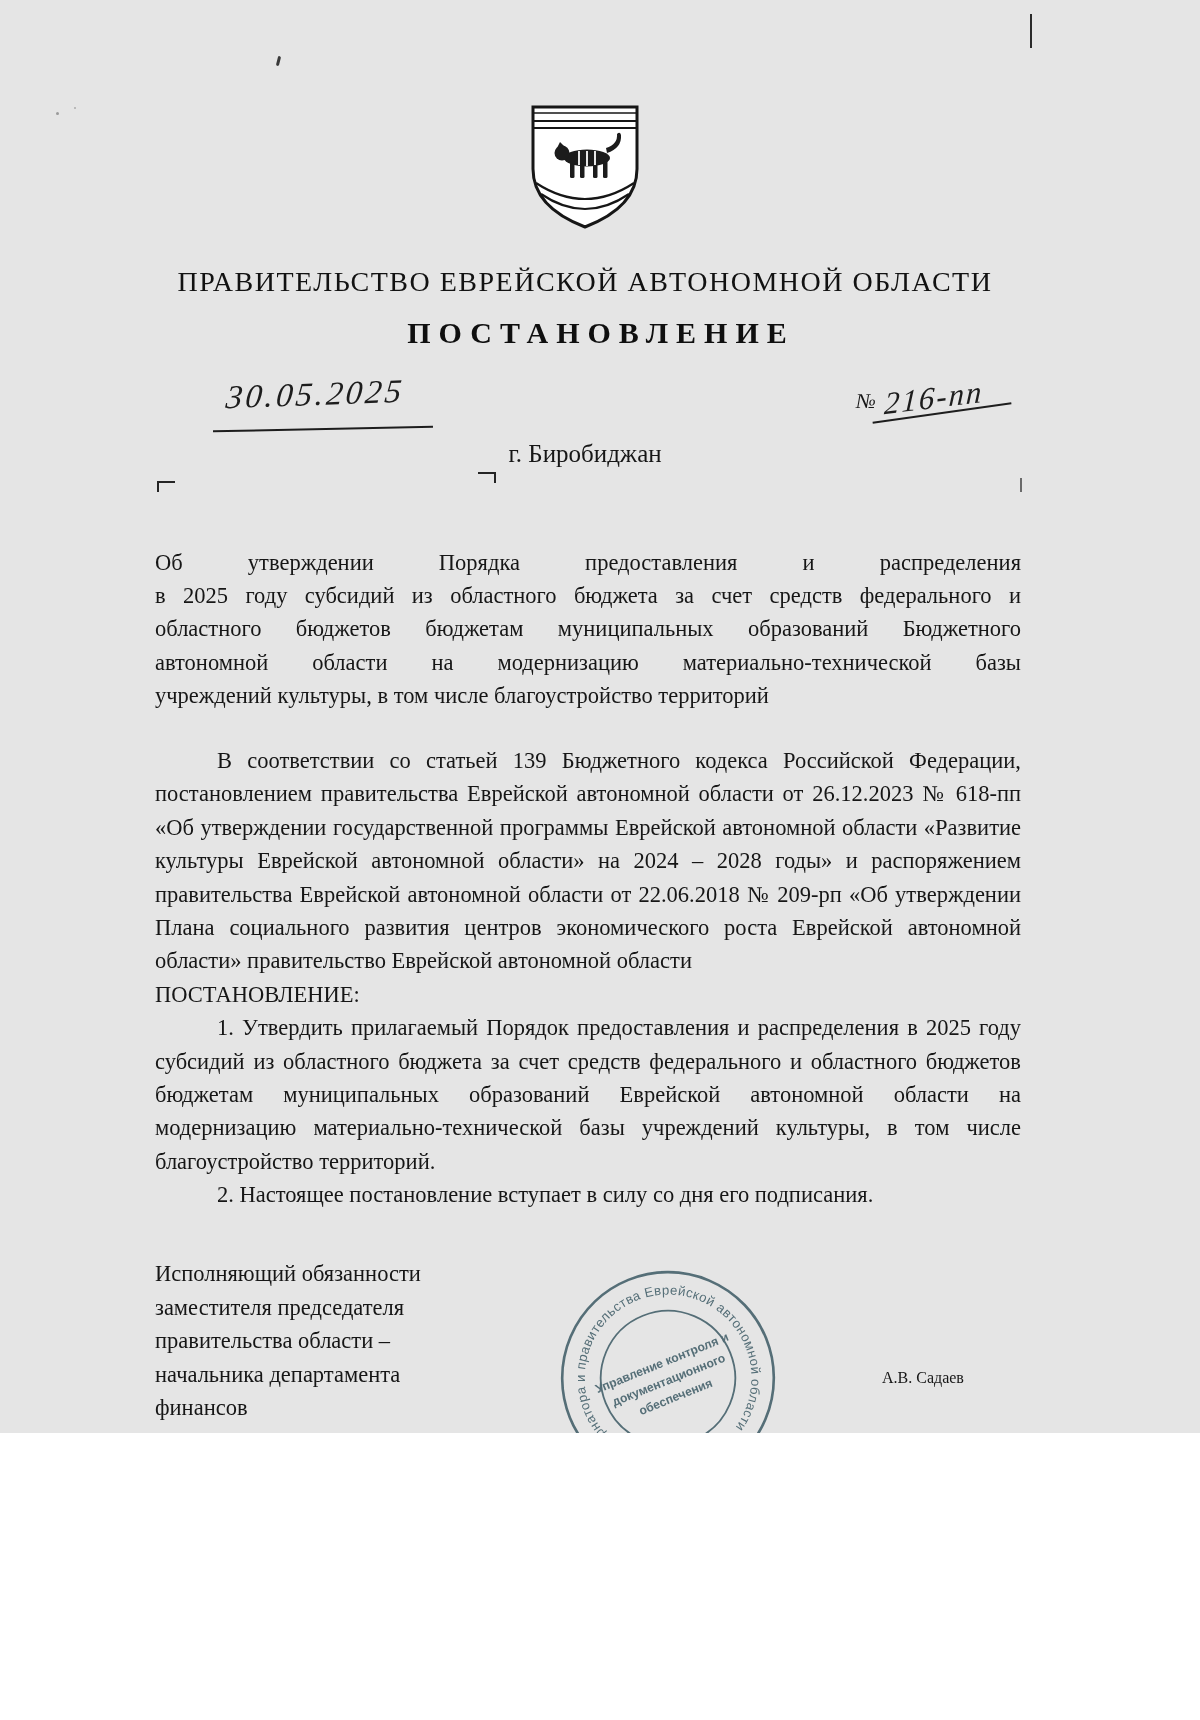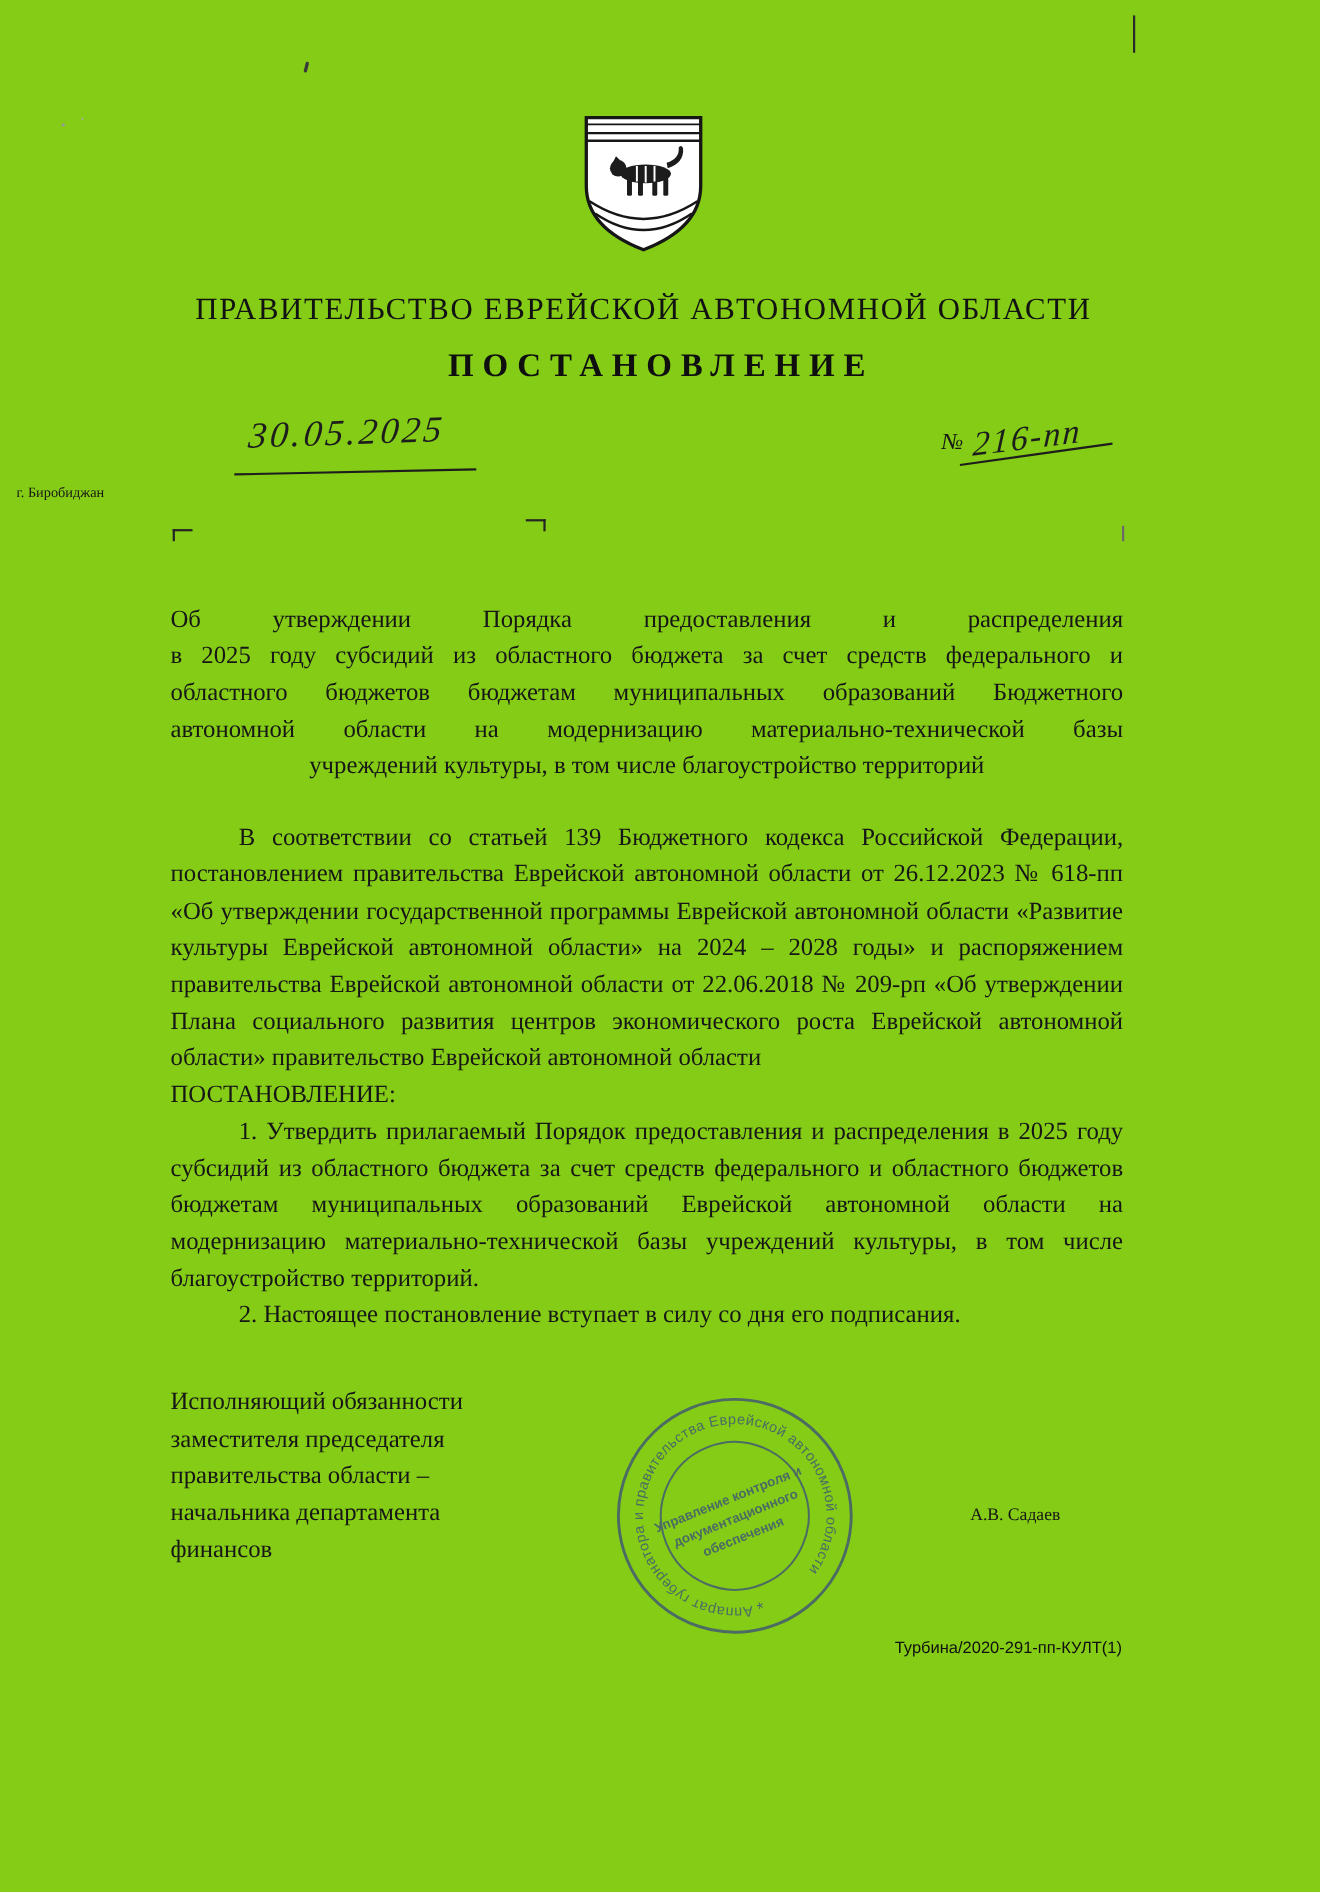--- a/index.html
+++ b/index.html
@@ -1,19 +1,19 @@
 <!DOCTYPE html>
 <html><head>
 <meta charset="utf-8">
 <style>
   * { margin:0; padding:0; box-sizing:border-box; }
   html, body { background:#ffffff; }
   .page {
-    position:relative; width:1200px; height:1720px; margin:0 auto;
-    background:#84cc16; color:#161616; overflow:hidden;
+    position:relative; width:1200px; height:1433px; margin:0 auto;
+    background:#e5e5e5; color:#161616; overflow:hidden;
     font-family:"Liberation Serif","DejaVu Serif",serif;
   }
   
   .artifact { position:absolute; background:#2b2b2b; }
   .art-vline-tr { left:1030px; top:14px; width:2px; height:34px; }
   .art-tick-r { left:1020px; top:478px; width:2px; height:14px; background:#6a6a6a; }
   .art-apos { left:277px; top:56px; width:3px; height:10px; background:#3a3a3a; transform:rotate(14deg); border-radius:2px; }
   .art-dot1 { left:56px; top:112px; width:3px; height:3px; background:#9a9a9a; border-radius:50%; }
   .art-dot2 { left:74px; top:107px; width:2px; height:2px; background:#ababab; border-radius:50%; }
   .crop { position:absolute; width:18px; height:11px; }
@@ -35,25 +35,25 @@
     position:absolute; left:226px; top:376px; font-size:33px; font-style:italic;
     letter-spacing:3px; transform:rotate(-2deg) skewX(-8deg); color:#1d1d1d; white-space:nowrap;
   }
   .date-underline { position:absolute; left:213px; top:428px; width:220px; height:2px; background:#1d1d1d; transform:rotate(-1.2deg); }
 
   .num-block { position:absolute; left:856px; top:380px; white-space:nowrap; }
   .num-label { font-size:21px; font-style:italic; }
   .num-hw { display:inline-block; font-size:31px; font-style:italic; letter-spacing:2px; margin-left:8px; transform:rotate(-7deg) skewX(-10deg); color:#1d1d1d; }
   .num-underline { position:absolute; left:872px; top:412px; width:140px; height:2px; background:#1d1d1d; transform:rotate(-8deg); }
 
-  .city { position:absolute; left:15px; top:440px; width:1140px; text-align:left; font-size:13px; }
+  .city { position:absolute; left:15px; top:440px; width:1140px; text-align:center; font-size:25px; }
 
   .title-par { position:absolute; left:155px; top:546px; width:866px; font-size:22.5px; line-height:33.2px; }
   .jline { text-align:justify; text-align-last:justify; }
-  .jline-last { text-align:center; }
+  .jline-last { text-align:left; }
 
   .body-wrap { position:absolute; left:155px; top:744px; width:866px; font-size:22.5px; line-height:33.4px; }
   .body-wrap p { text-align:justify; }
   .par-indent { text-indent:62px; }
   .resolves { text-align:left !important; }
 
   .sig-block { position:absolute; left:155px; top:1257px; width:380px; font-size:22.5px; line-height:33.5px; }
   .sig-name { position:absolute; left:882px; top:1369px; font-size:16px; white-space:nowrap; }
 
   .stamp { position:absolute; left:551px; top:1261px; width:234px; height:234px; transform:rotate(-22deg); opacity:0.9; }

